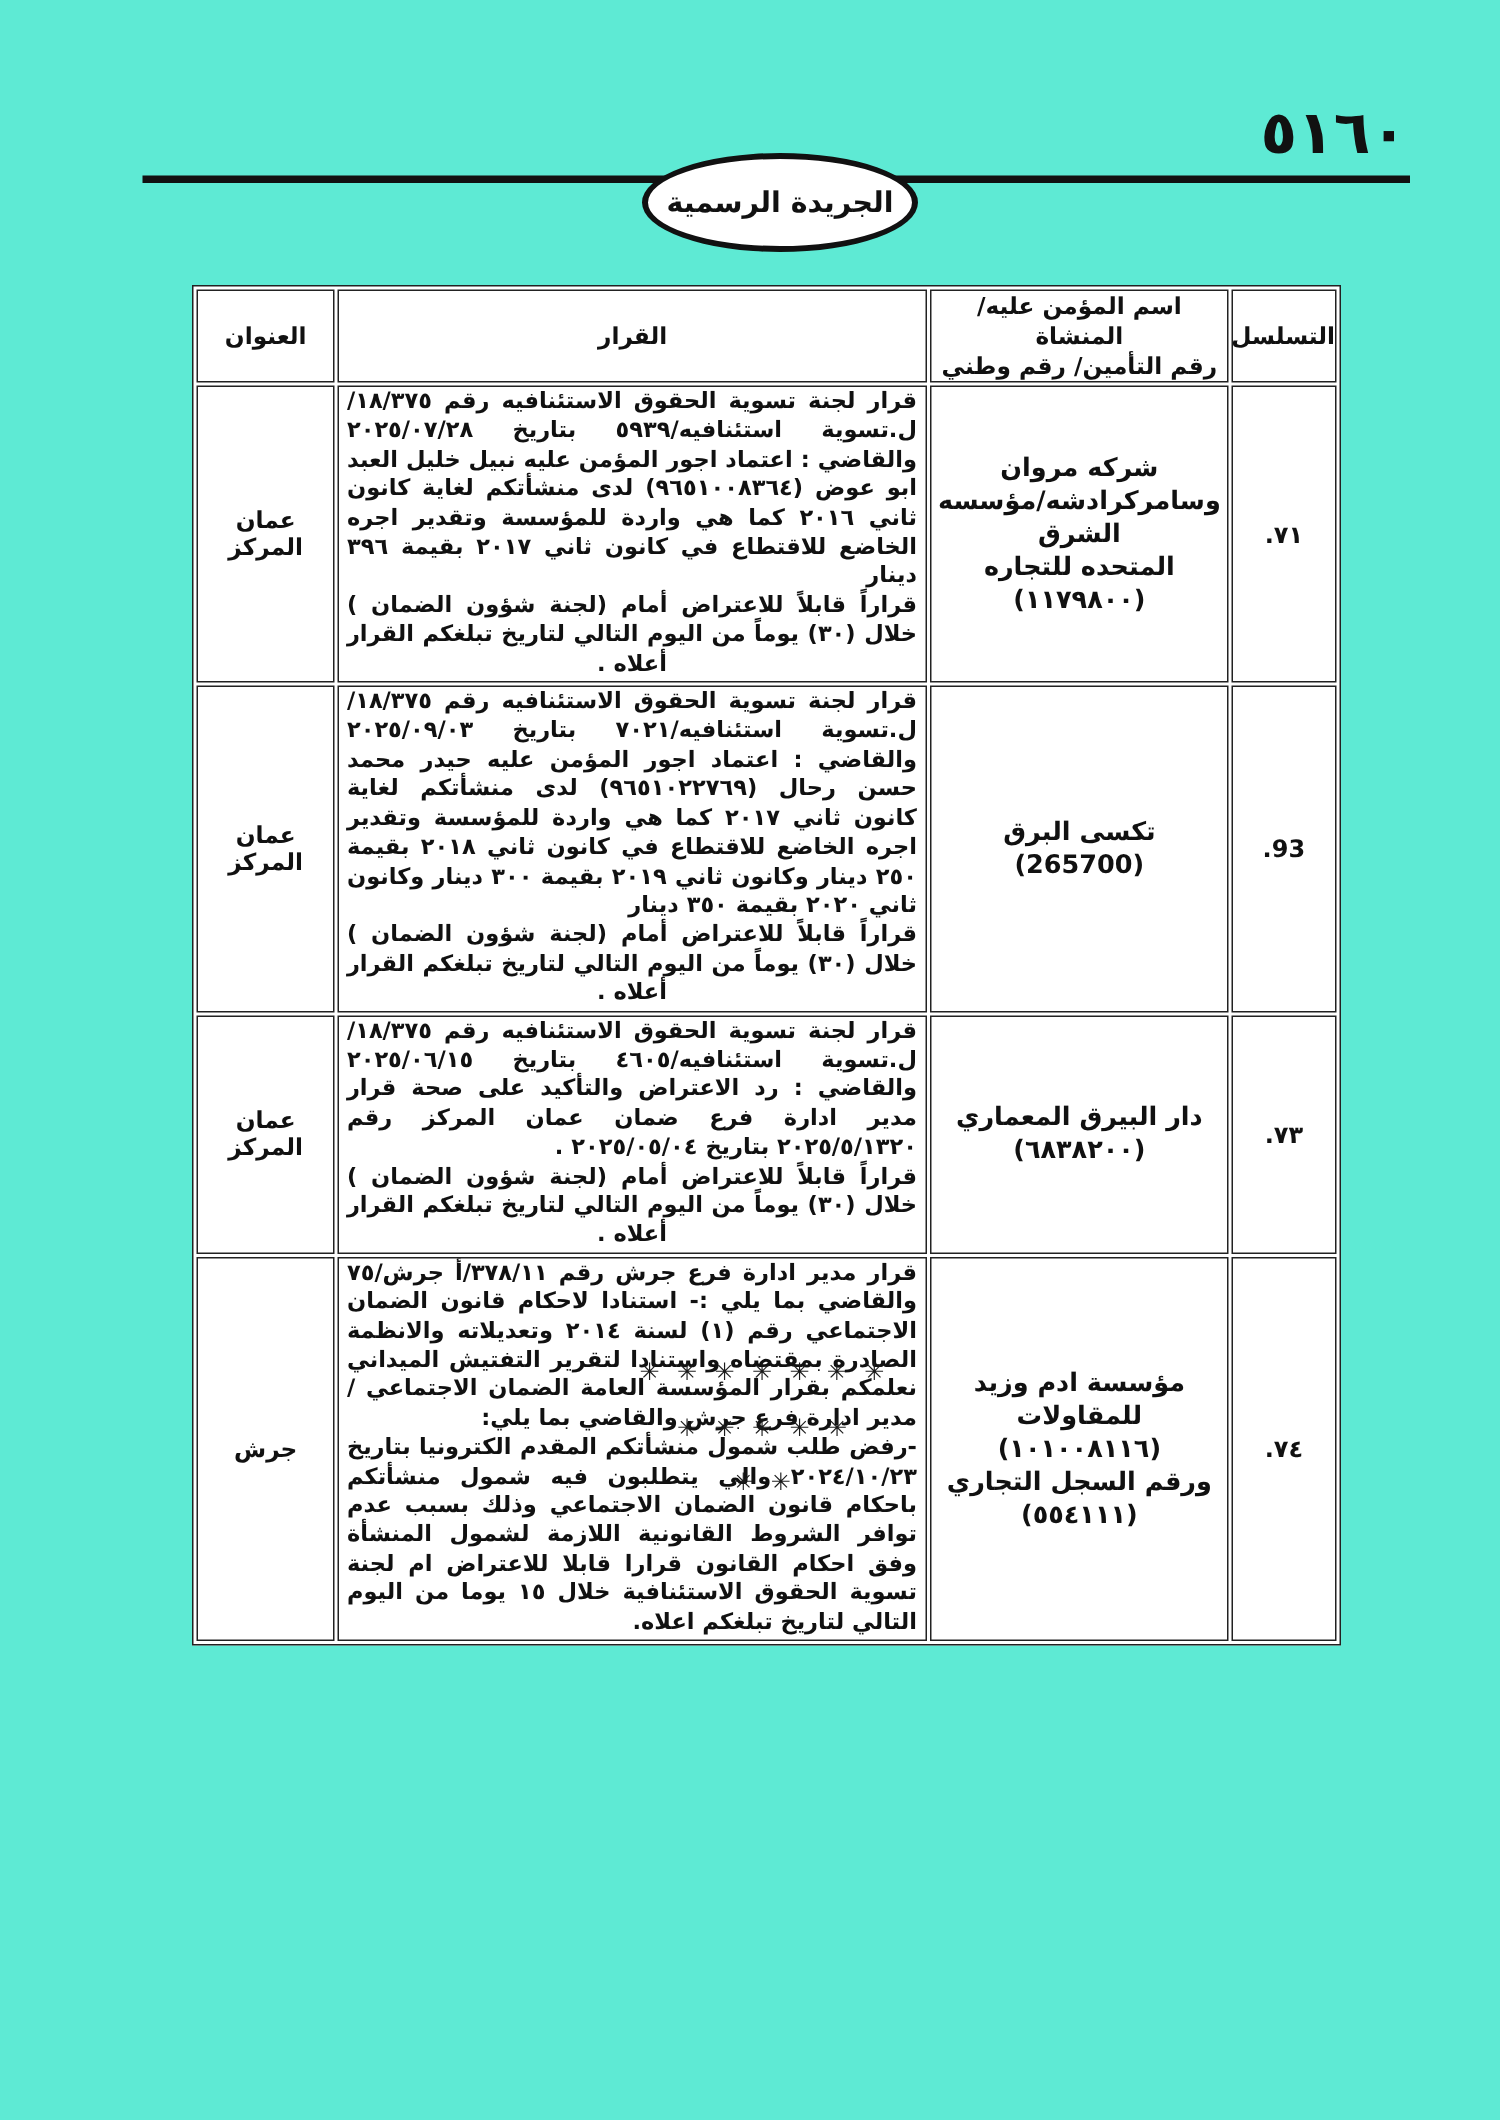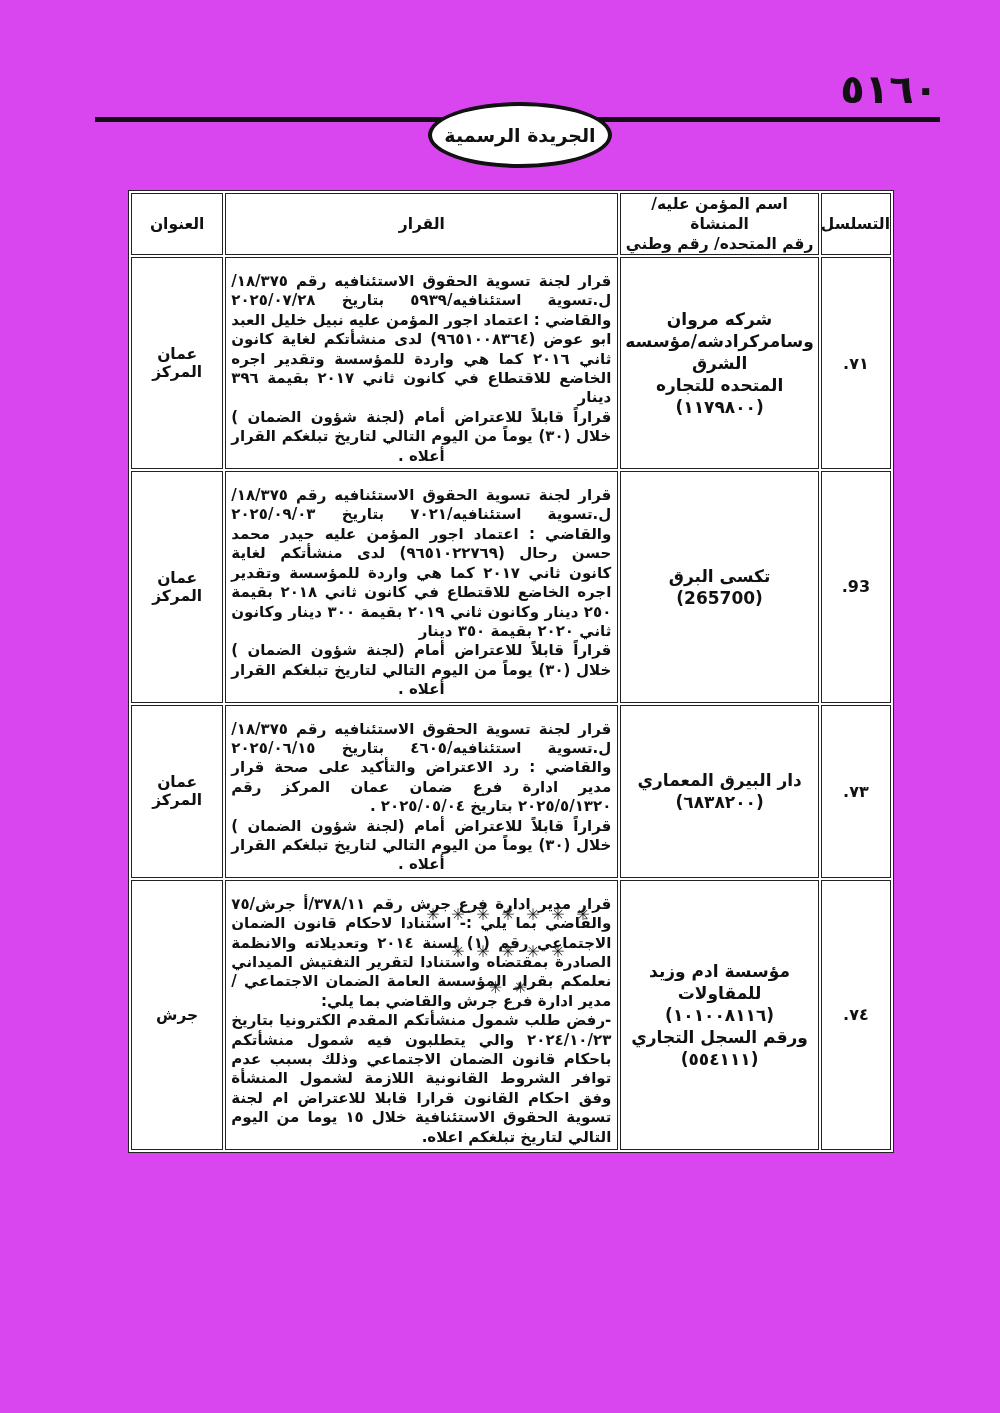--- a/index.html
+++ b/index.html
@@ -1,20 +1,20 @@
 <!DOCTYPE html>
 <html lang="ar"><head>
 <meta charset="utf-8">
 <style>
   * { margin:0; padding:0; box-sizing:border-box; }
   html,body { background:#e8e8e8; }
   body { font-family:"DejaVu Sans", sans-serif; }
   .page {
     position:relative; width:1000px; height:1413px;
-    background:#d946ef; margin:0 auto; overflow:hidden;
+    background:#5eead4; margin:0 auto; overflow:hidden;
     color:#111;
   }
 
   
   .header-rule {
     position:absolute; left:95px; top:117px; width:845px; height:5px;
     background:#111;
   }
   .page-number {
     position:absolute; top:66px; right:62px;
@@ -34,21 +34,21 @@
     border-collapse:separate; border-spacing:2px;
     border:1px solid #222; background:#fff;
     font-weight:bold;
   }
   table.gazette td, table.gazette th {
     border:1px solid #222; background:#fff; overflow:hidden;
   }
   thead th { font-size:15.5px; line-height:20px; vertical-align:middle; height:44px; }
   td.cell-serial   { text-align:center; vertical-align:middle; font-size:16px; }
   td.cell-name     { text-align:center; vertical-align:middle; font-size:17px; line-height:22px; padding:2px 4px; }
-  td.cell-decision { vertical-align:top; font-size:15px; line-height:19.4px; padding:14px 6px 2px 5px; text-align:justify; }
+  td.cell-decision { vertical-align:top; font-size:15px; line-height:19.4px; padding:0 6px 2px 5px; text-align:justify; }
   td.cell-decision p { text-align:justify; }
   td.cell-decision p.center-last { text-align-last:center; }
   td.cell-address  { text-align:center; vertical-align:middle; font-size:15.5px; }
   tbody tr:nth-child(1){ height:141px; }
   tbody tr:nth-child(2){ height:171px; }
   tbody tr:nth-child(3){ height:113px; }
   tbody tr:nth-child(4){ height:196px; }
 
   
   .stars {
@@ -77,21 +77,21 @@
       <col style="width:392px">
       <col style="width:92px">
     </colgroup>
     <thead>
       <tr>
         <th>
           <span>التسلسل</span>
         </th>
         <th>
           <div>اسم المؤمن عليه/ المنشاة</div>
-          <div>رقم المتحده/ رقم وطني</div>
+          <div>رقم التأمين/ رقم وطني</div>
         </th>
         <th>
           <span>القرار</span>
         </th>
         <th>
           <span>العنوان</span>
         </th>
       </tr>
     </thead>
     <tbody>

